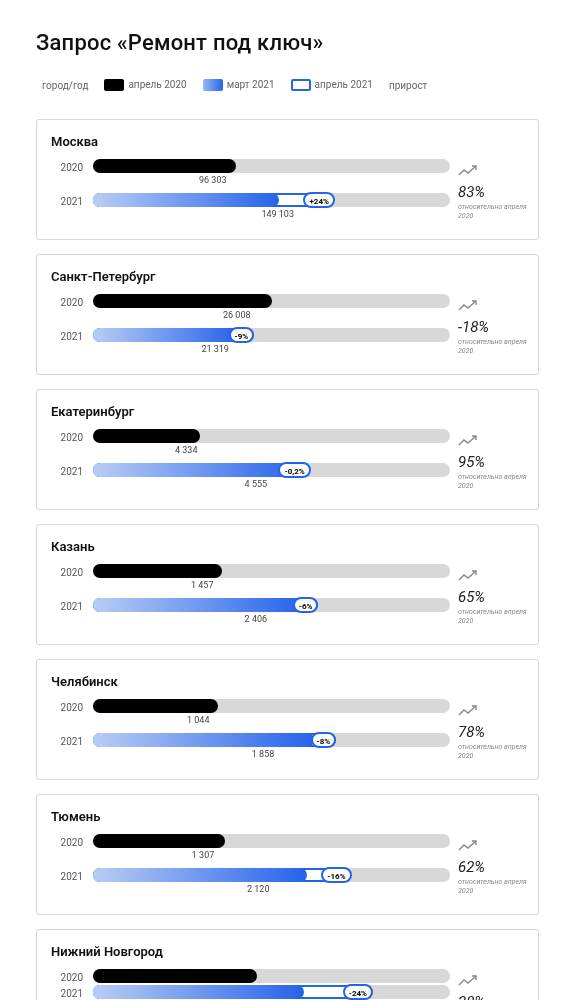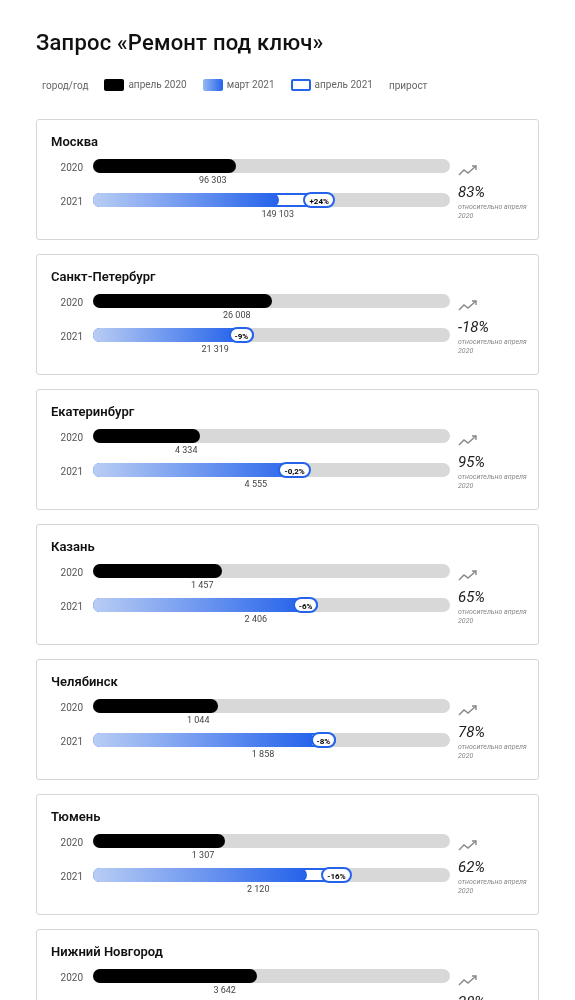--- a/index.html
+++ b/index.html
@@ -354,21 +354,20 @@
     <div class="card">
     <div class="city">Нижний Новгород</div>
     <div class="row">
       <div class="left">
         <div class="bar-row">
           <div class="yr">2020</div>
           <div class="track">
             <div class="bar bar-black" style="width:46%"></div>
           </div>
         </div>
-        <div class="val"><span style="margin-left:110.39999999999999px">3 642</span></div>
 
         <div class="bar-row">
           <div class="yr">2021</div>
           <div class="track">
             <div class="bar bar-outline" style="width:77%"></div>
             <div class="bar bar-blue" style="width:59%"></div>
             <div class="badge" style="left:calc(75% - 18px)">-24%</div>
           </div>
         </div>
 

